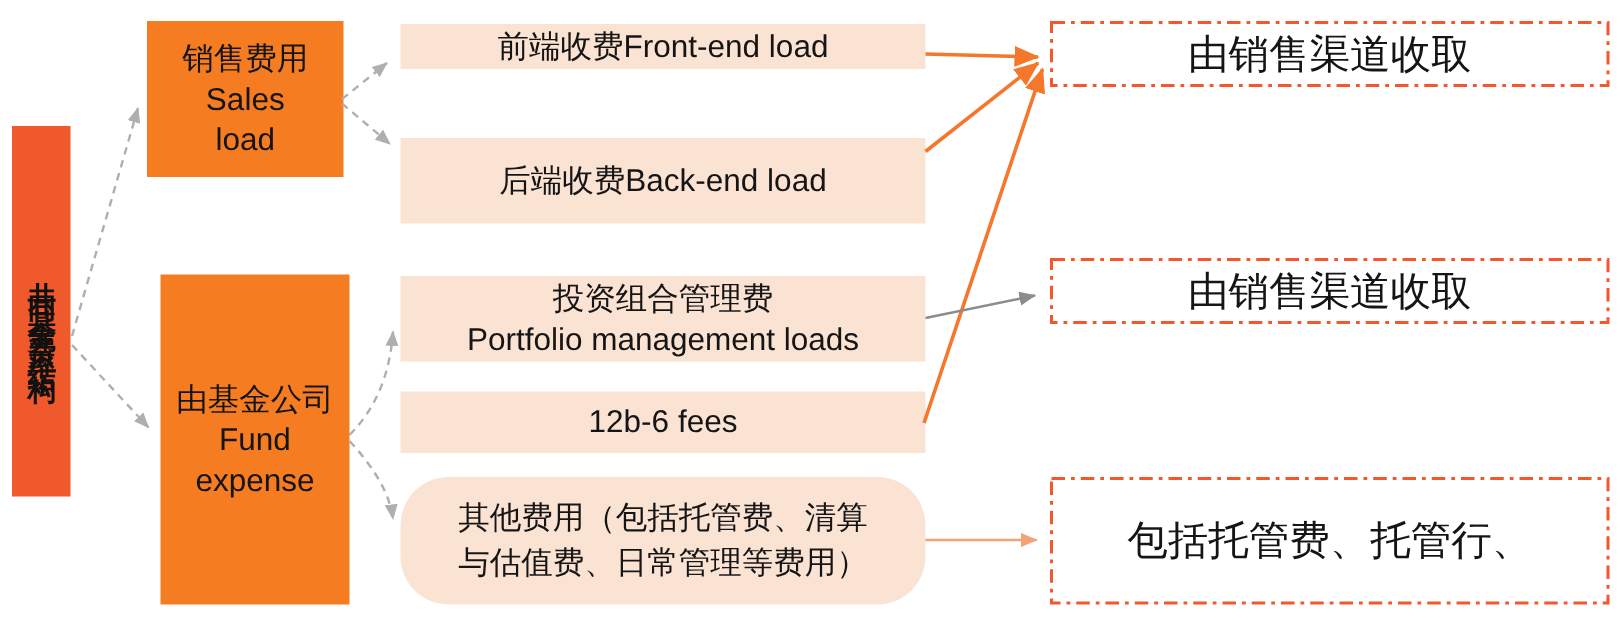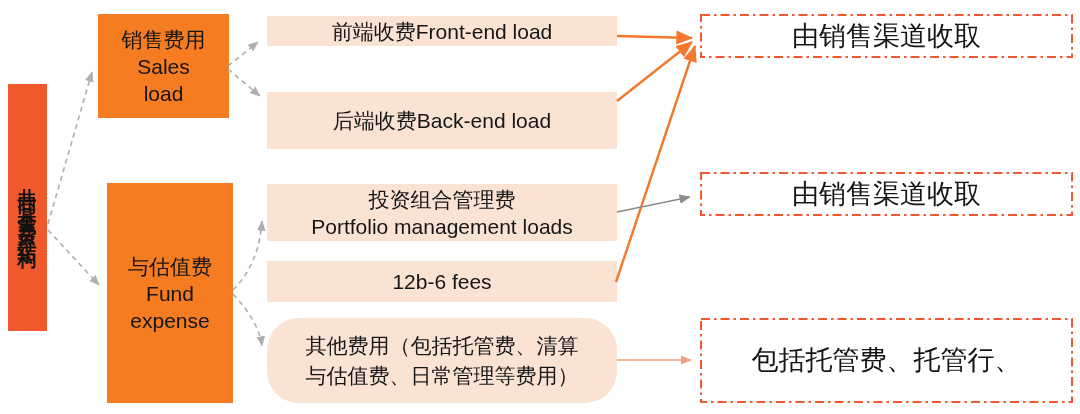--- a/index.html
+++ b/index.html
@@ -48,21 +48,21 @@
   <div class="box root-box">
     <div class="root-label">共同基金费率结构</div>
   </div>
 
   <div class="box category cat-sales">
     <span class="line">销售费用</span>
     <span class="line">Sales</span>
     <span class="line">load</span>
   </div>
   <div class="box category cat-fund">
-    <span class="line">与估值费</span>
+    <span class="line">由基金公司</span>
     <span class="line">Fund</span>
     <span class="line">expense</span>
   </div>
 
   <div class="box fee fee-front">
     <span class="line">前端收费Front-end load</span>
   </div>
   <div class="box fee fee-back">
     <span class="line">后端收费Back-end load</span>
   </div>

